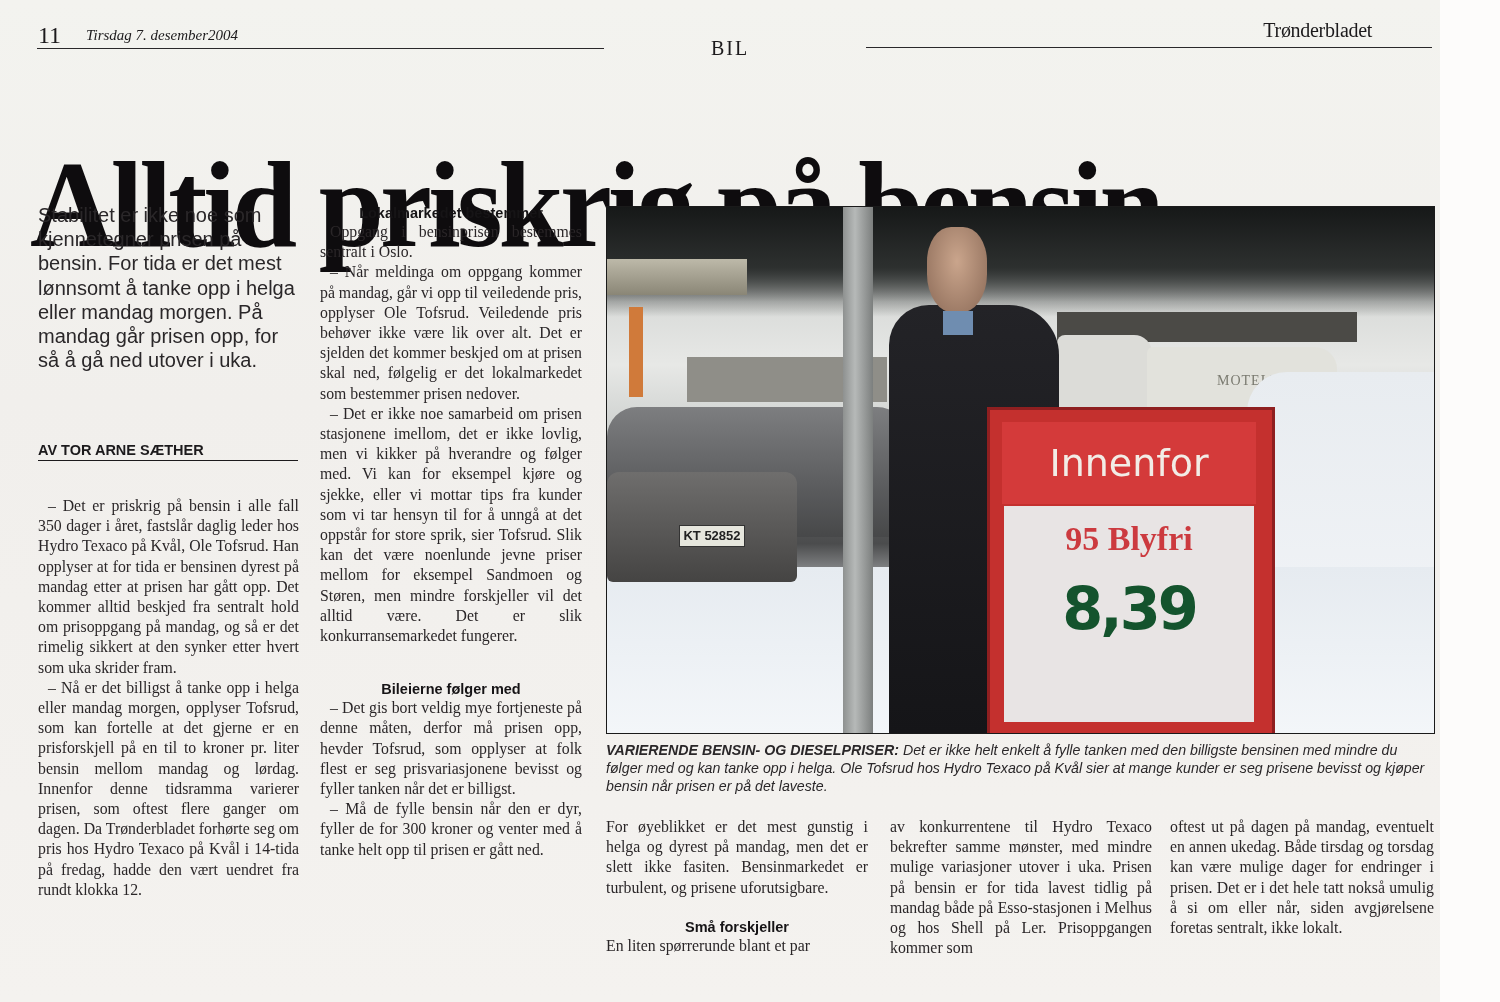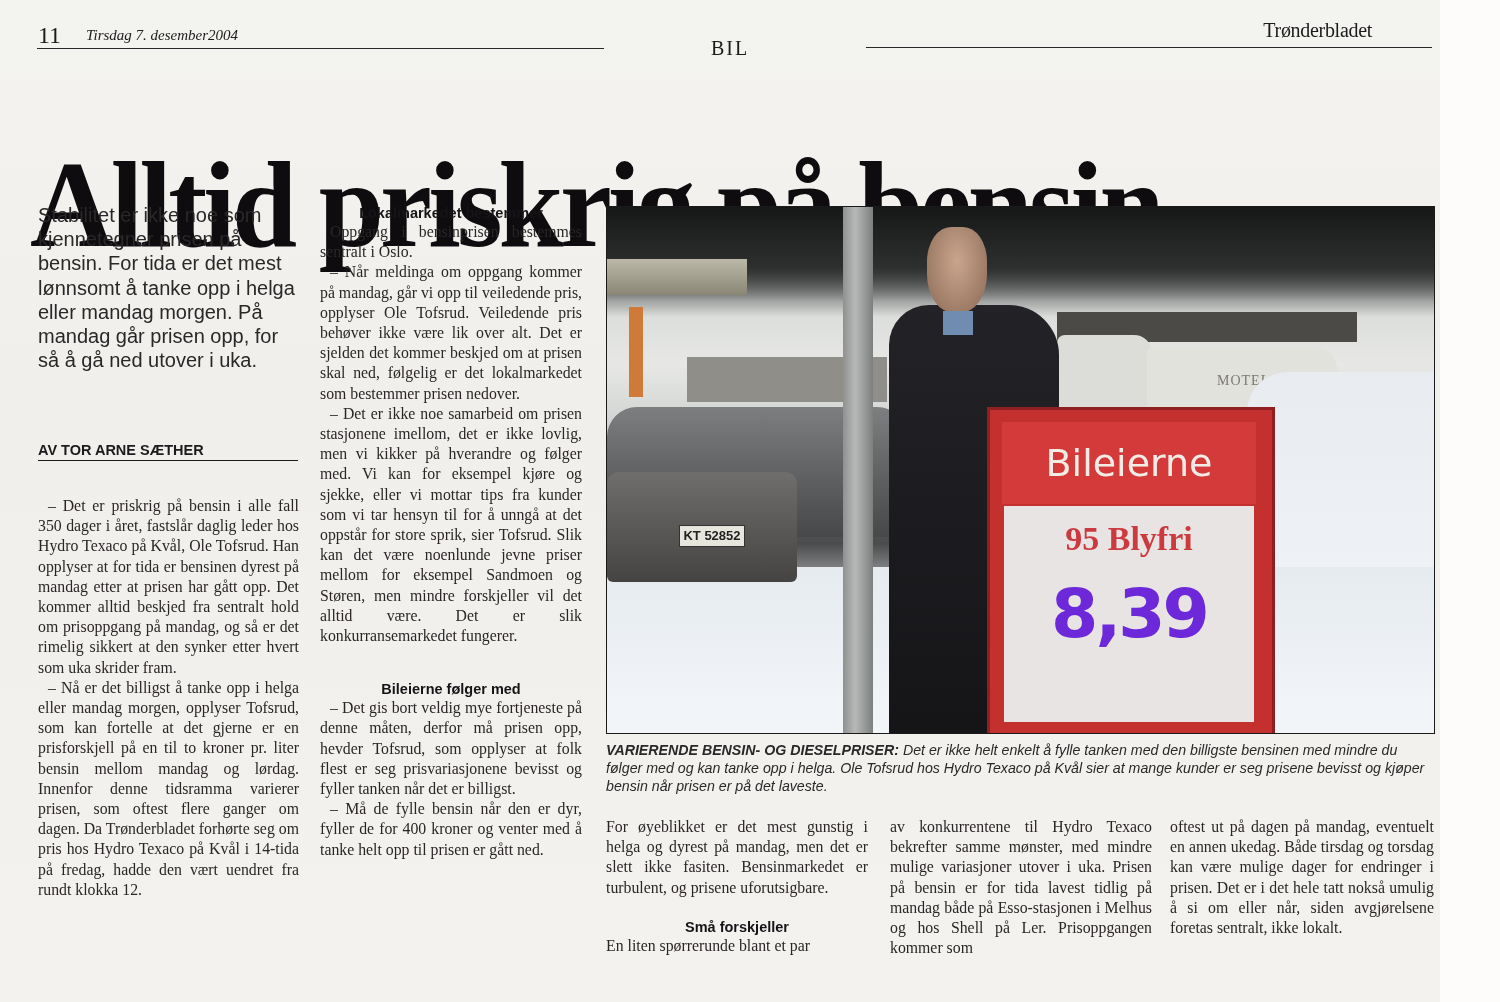--- a/index.html
+++ b/index.html
@@ -92,21 +92,21 @@
     .sign-body {
       position: absolute; left: 14px; top: 96px; width: 250px; height: 216px;
       background: #e8e4e4;
     }
     .sign-fuel {
       position: absolute; left: 0; top: 14px; width: 250px; text-align: center;
       font-family: Liberation Serif, serif; font-weight: 700; font-size: 34px; color: #cc3a3f;
     }
     .sign-price {
       position: absolute; left: 0; top: 68px; width: 250px; text-align: center;
-      font-family: "DejaVu Sans", sans-serif; font-weight: 700; font-size: 68px; color: #6d28d9; letter-spacing: -3px;
+      font-family: "DejaVu Sans", sans-serif; font-weight: 700; font-size: 59px; color: #14532d; letter-spacing: -3px;
     }
 
     .caption {
       position: absolute; left: 606px; top: 741px; width: 826px;
       font-family: "Liberation Sans", sans-serif; font-style: italic; font-size: 14.2px; line-height: 18.2px; color: #2a2729;
     }
     .caption b { font-weight: 700; }
   </style>
 </head>
 <body>
@@ -130,21 +130,21 @@
     <p>– Nå er det billigst å tanke opp i helga eller mandag morgen, opplyser Tofsrud, som kan fortelle at det gjerne er en prisforskjell på en til to kroner pr. liter bensin mellom mandag og lørdag. Innenfor denne tidsramma varierer prisen, som oftest flere ganger om dagen. Da Trønderbladet forhørte seg om pris hos Hydro Texaco på Kvål i 14-tida på fredag, hadde den vært uendret fra rundt klokka 12.</p>
   </div>
 
   <div class="col col2">
     <p class="sub">Lokalmarkedet bestemmer</p>
     <p>Oppgang i bensinprisen bestemmes sentralt i Oslo.</p>
     <p>– Når meldinga om oppgang kommer på mandag, går vi opp til veiledende pris, opplyser Ole Tofsrud. Veiledende pris behøver ikke være lik over alt. Det er sjelden det kommer beskjed om at prisen skal ned, følgelig er det lokalmarkedet som bestemmer prisen nedover.</p>
     <p>– Det er ikke noe samarbeid om prisen stasjonene imellom, det er ikke lovlig, men vi kikker på hverandre og følger med. Vi kan for eksempel kjøre og sjekke, eller vi mottar tips fra kunder som vi tar hensyn til for å unngå at det oppstår for store sprik, sier Tofsrud. Slik kan det være noenlunde jevne priser mellom for eksempel Sandmoen og Støren, men mindre forskjeller vil det alltid være. Det er slik konkurransemarkedet fungerer.</p>
     <p class="sub" style="margin-top:34px">Bileierne følger med</p>
     <p>– Det gis bort veldig mye fortjeneste på denne måten, derfor må prisen opp, hevder Tofsrud, som opplyser at folk flest er seg prisvariasjonene bevisst og fyller tanken når det er billigst.</p>
-    <p>– Må de fylle bensin når den er dyr, fyller de for 400 kroner og venter med å tanke helt opp til prisen er gått ned.</p>
+    <p>– Må de fylle bensin når den er dyr, fyller de for 300 kroner og venter med å tanke helt opp til prisen er gått ned.</p>
   </div>
 
   <div class="photo">
     <div class="ph ph-hill"></div>
     <div class="ph ph-canopy"></div>
     <div class="ph ph-orange"></div>
     <div class="ph ph-building"></div>
     <div class="ph ph-bldg2"></div>
     <div class="ph ph-van1"></div>
     <div class="ph ph-van2">
@@ -155,21 +155,21 @@
     <div class="ph ph-snow"></div>
     <div class="ph ph-car2"></div>
     <div class="ph ph-plate">KT 52852</div>
     <div class="ph ph-pole"></div>
     <div class="ph ph-person">
       <div class="ph-body"></div>
       <div class="ph-head"></div>
       <div class="ph-collar"></div>
     </div>
     <div class="sign">
-      <div class="sign-top">Bileierne</div>
+      <div class="sign-top">Innenfor</div>
       <div class="sign-body">
         <div class="sign-fuel">95 Blyfri</div>
         <div class="sign-price">8,39</div>
       </div>
     </div>
   </div>
 
   <div class="caption"><b>VARIERENDE BENSIN- OG DIESELPRISER:</b><span> Det er ikke helt enkelt å fylle tanken med den billigste bensinen med mindre du følger med og kan tanke opp i helga. Ole Tofsrud hos Hydro Texaco på Kvål sier at mange kunder er seg prisene bevisst og kjøper bensin når prisen er på det laveste.</span></div>
 
   <div class="col col3">

